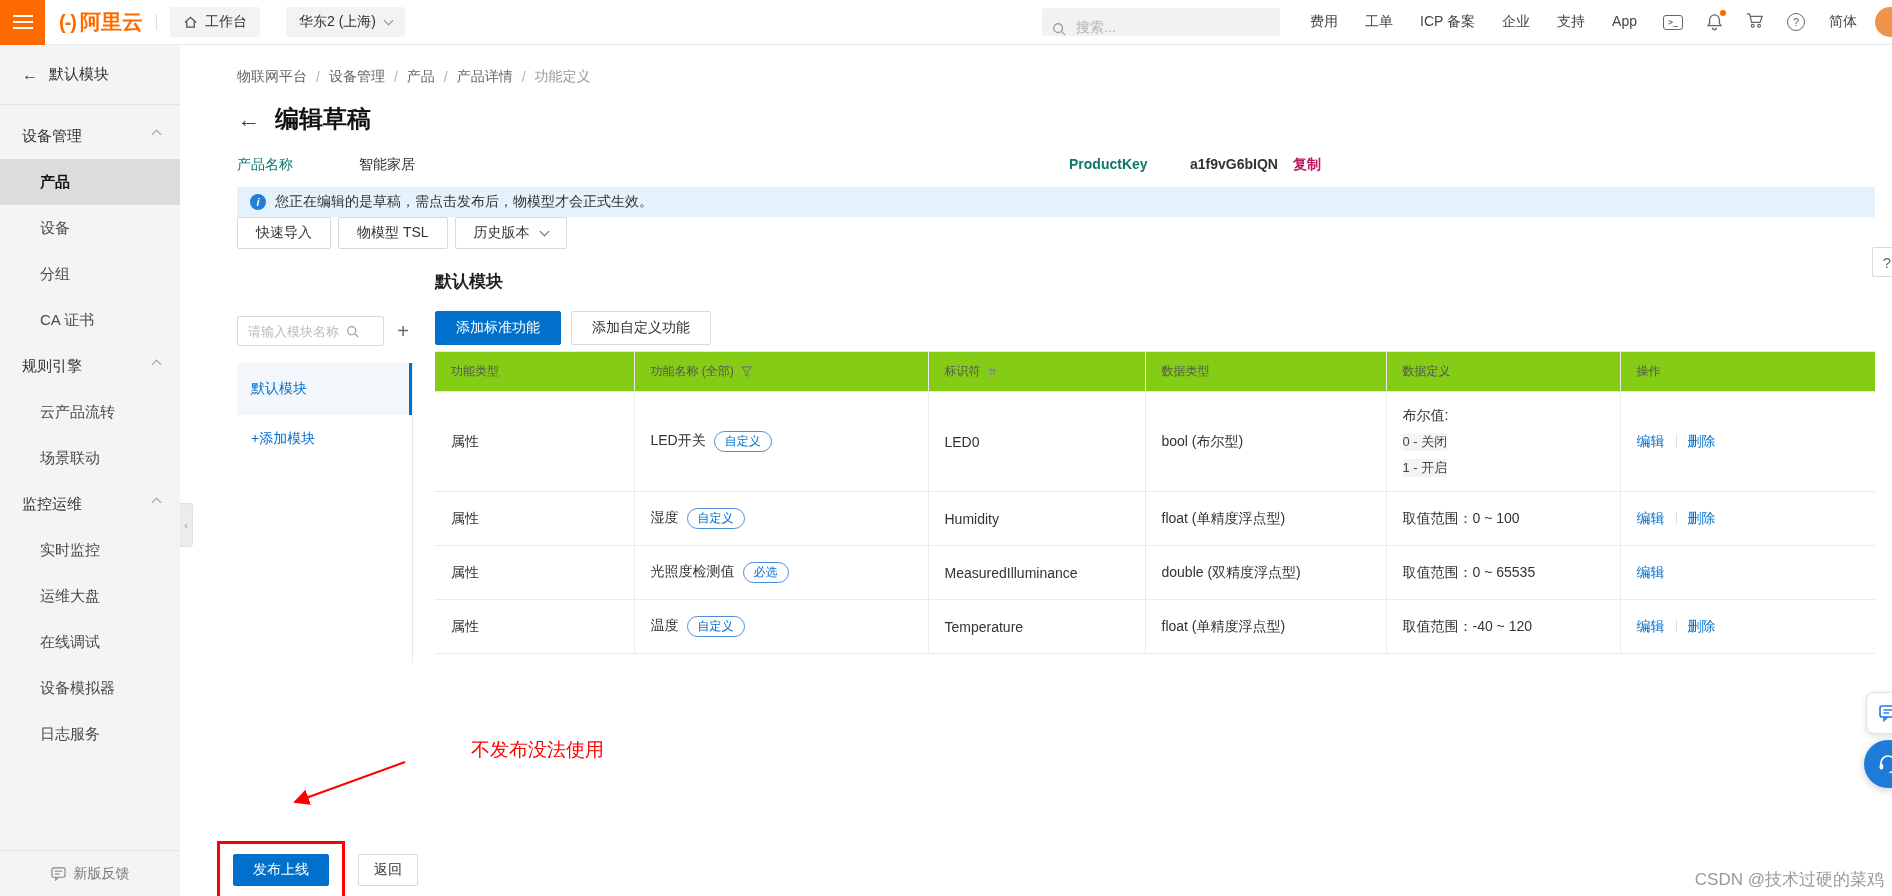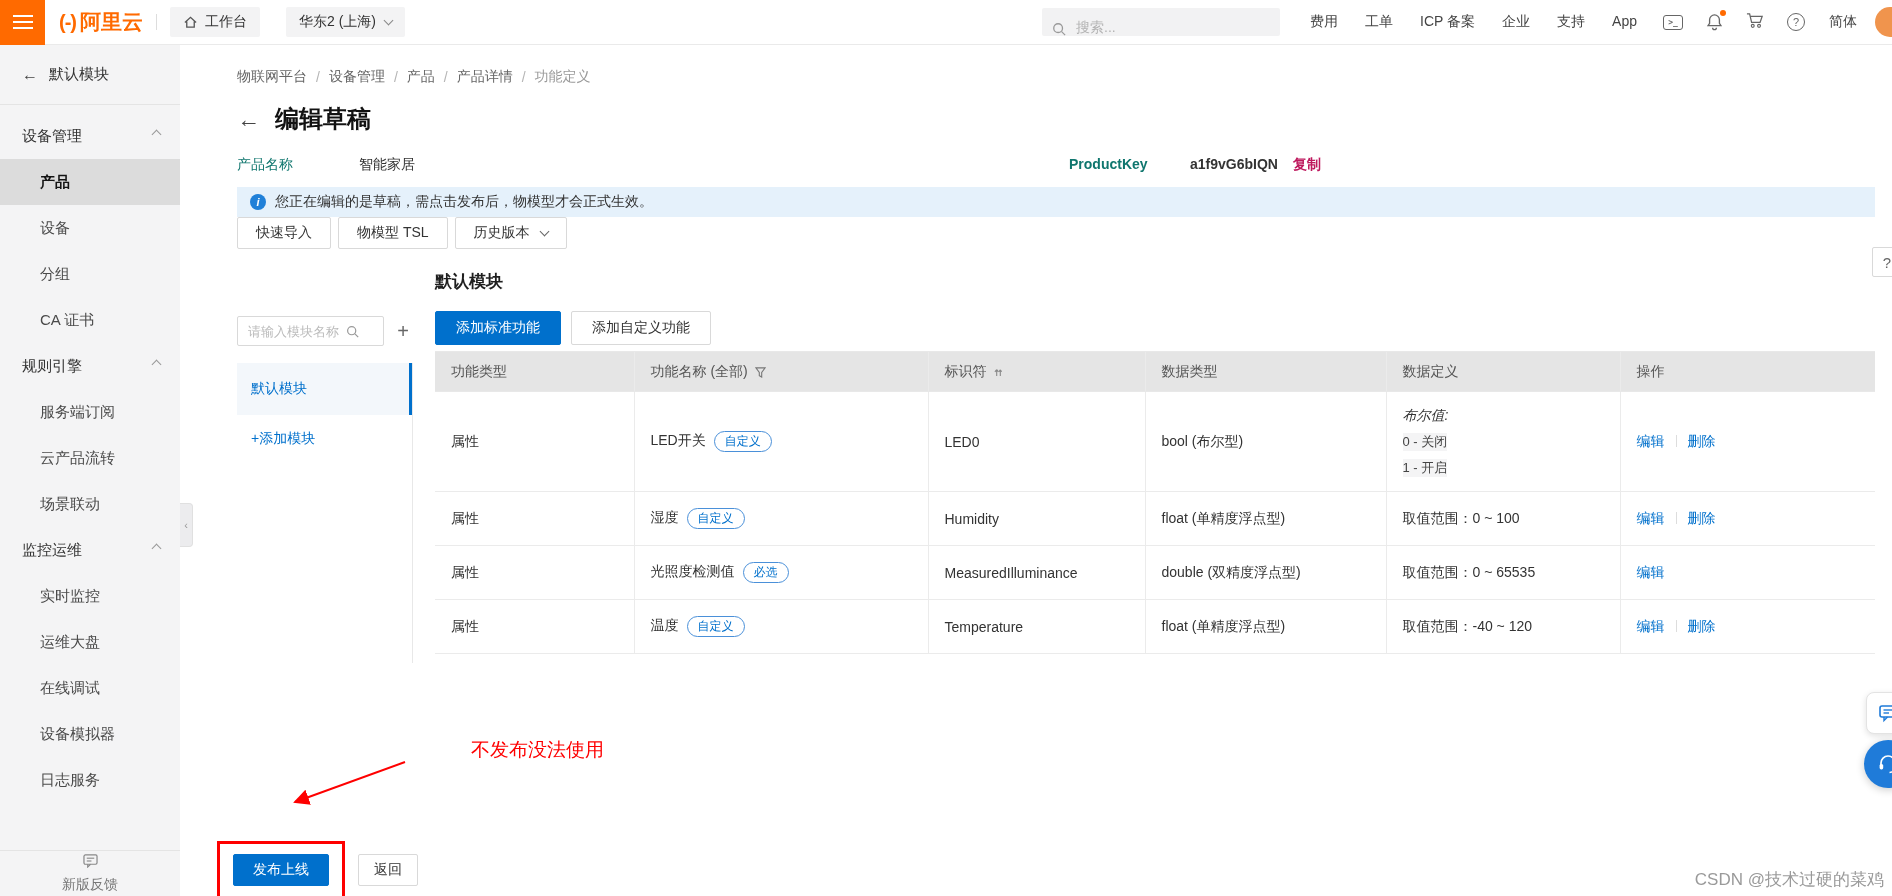--- a/index.html
+++ b/index.html
@@ -54,21 +54,21 @@
   .side-back { height:60px; display:flex; align-items:center; padding-left:22px; gap:11px;
     border-bottom:1px solid #e4e4e4; color:#333; cursor:pointer; }
   .back-arrow { font-size:16px; color:#444; }
   .side-scroll { flex:1; padding-top:8px; overflow:hidden; }
   .side-row { height:46px; display:flex; align-items:center; padding-left:22px; color:#333;
     position:relative; cursor:pointer; }
   .side-row.item { padding-left:40px; color:#4a4a4a; }
   .side-row.selected { background:#dcdcdc; font-weight:bold; color:#141414; }
   .side-chev { position:absolute; right:20px; top:50%; margin-top:-5px; }
   .side-feedback { height:46px; border-top:1px solid #e4e4e4; display:flex; align-items:center;
-    justify-content:center; gap:8px; color:#777; font-size:14px; cursor:pointer;flex-direction:column; }
+    justify-content:center; gap:8px; color:#777; font-size:14px; cursor:pointer; }
   .collapse-handle { position:absolute; left:180px; top:458px; width:13px; height:44px;
     background:#ececee; border:1px solid #e0e0e0; border-left:none; border-radius:0 4px 4px 0;
     display:flex; align-items:center; justify-content:center; color:#9a9a9a; font-size:11px;
     cursor:pointer; z-index:10; }
 
   
   .content { flex:1; padding:0 17px 0 57px; position:relative; overflow:hidden; }
   .breadcrumb { margin-top:23px; font-size:14px; color:#666; display:flex; gap:9px; align-items:center; }
   .breadcrumb .sep { color:#b5b5b5; }
   .breadcrumb .current { color:#9a9a9a; }
@@ -114,29 +114,29 @@
 
   .function-area { flex:1; margin-left:22px; min-width:0; }
   .fn-title { font-size:17px; font-weight:bold; color:#1f1f1f; margin-top:2px; }
   .fn-btn-row { margin-top:18px; display:flex; gap:10px; }
   .btn-primary { height:34px; padding:0 20px; background:#0070cc; border:1px solid #0070cc;
     color:#fff; font-size:14px; border-radius:2px; cursor:pointer; font-family:inherit; }
   .btn-default { height:34px; padding:0 20px; background:#fff; border:1px solid #d9d9d9;
     color:#333; font-size:14px; border-radius:2px; cursor:pointer; font-family:inherit; }
 
   table.fn-table { width:100%; border-collapse:collapse; margin-top:6px; table-layout:fixed; }
-  .fn-table th { height:40px; background:#e5e5e5; font-weight:normal; text-align:left; color:#555;
-    font-size:14px; padding:0 16px; border-top:1px solid #e8e8e8; border-bottom:1px solid #e8e8e8; }
+  .fn-table th { height:40px; background:#84cc16; font-weight:normal; text-align:left; color:#555;
+    font-size:12px; padding:0 16px; border-top:1px solid #e8e8e8; border-bottom:1px solid #e8e8e8; }
   .fn-table td { font-size:14px; color:#333; padding:16px; border-bottom:1px solid #ebebeb;
     vertical-align:middle; }
   .fn-table th + th, .fn-table td + td { border-left:1px solid #ebebeb; }
   .funnel-ic, .sort-ic { margin-left:7px; vertical-align:-2px; cursor:pointer; }
   .pill { display:inline-block; border:1px solid #4a90d9; color:#0070cc; border-radius:11px;
     font-size:12px; padding:1px 10px; margin-left:8px; cursor:pointer; white-space:nowrap; }
-  .def-label { color:#333;font-style:italic; }
+  .def-label { color:#333; }
   .def-tag { display:table; background:#f4f4f5; color:#444; font-size:13px; padding:3px 10px;
     margin-top:8px; }
   .op-link { color:#0070cc; cursor:pointer; }
   .op-sep { display:inline-block; width:1px; height:12px; background:#ddd; margin:0 11px;
     vertical-align:-1px; }
   .row-tall td { height:100px; padding-top:12px; padding-bottom:12px; }
 
   
   .red-note { position:absolute; left:471px; top:737px; color:#fe0000; font-size:19px; z-index:20; }
   .red-arrow { position:absolute; left:283px; top:756px; z-index:20; }
@@ -243,23 +243,20 @@
       </div>
       <div class="side-row item">
         <span>分组</span>
       </div>
       <div class="side-row item">
         <span>CA 证书</span>
       </div>
       <div class="side-row">
         <span>规则引擎</span>
         <span class="side-chev chev-up"></span>
-      </div>
-      <div class="side-row item">
-        <span>服务端订阅</span>
       </div>
       <div class="side-row item">
         <span>云产品流转</span>
       </div>
       <div class="side-row item">
         <span>场景联动</span>
       </div>
       <div class="side-row">
         <span>监控运维</span>
         <span class="side-chev chev-up"></span>

